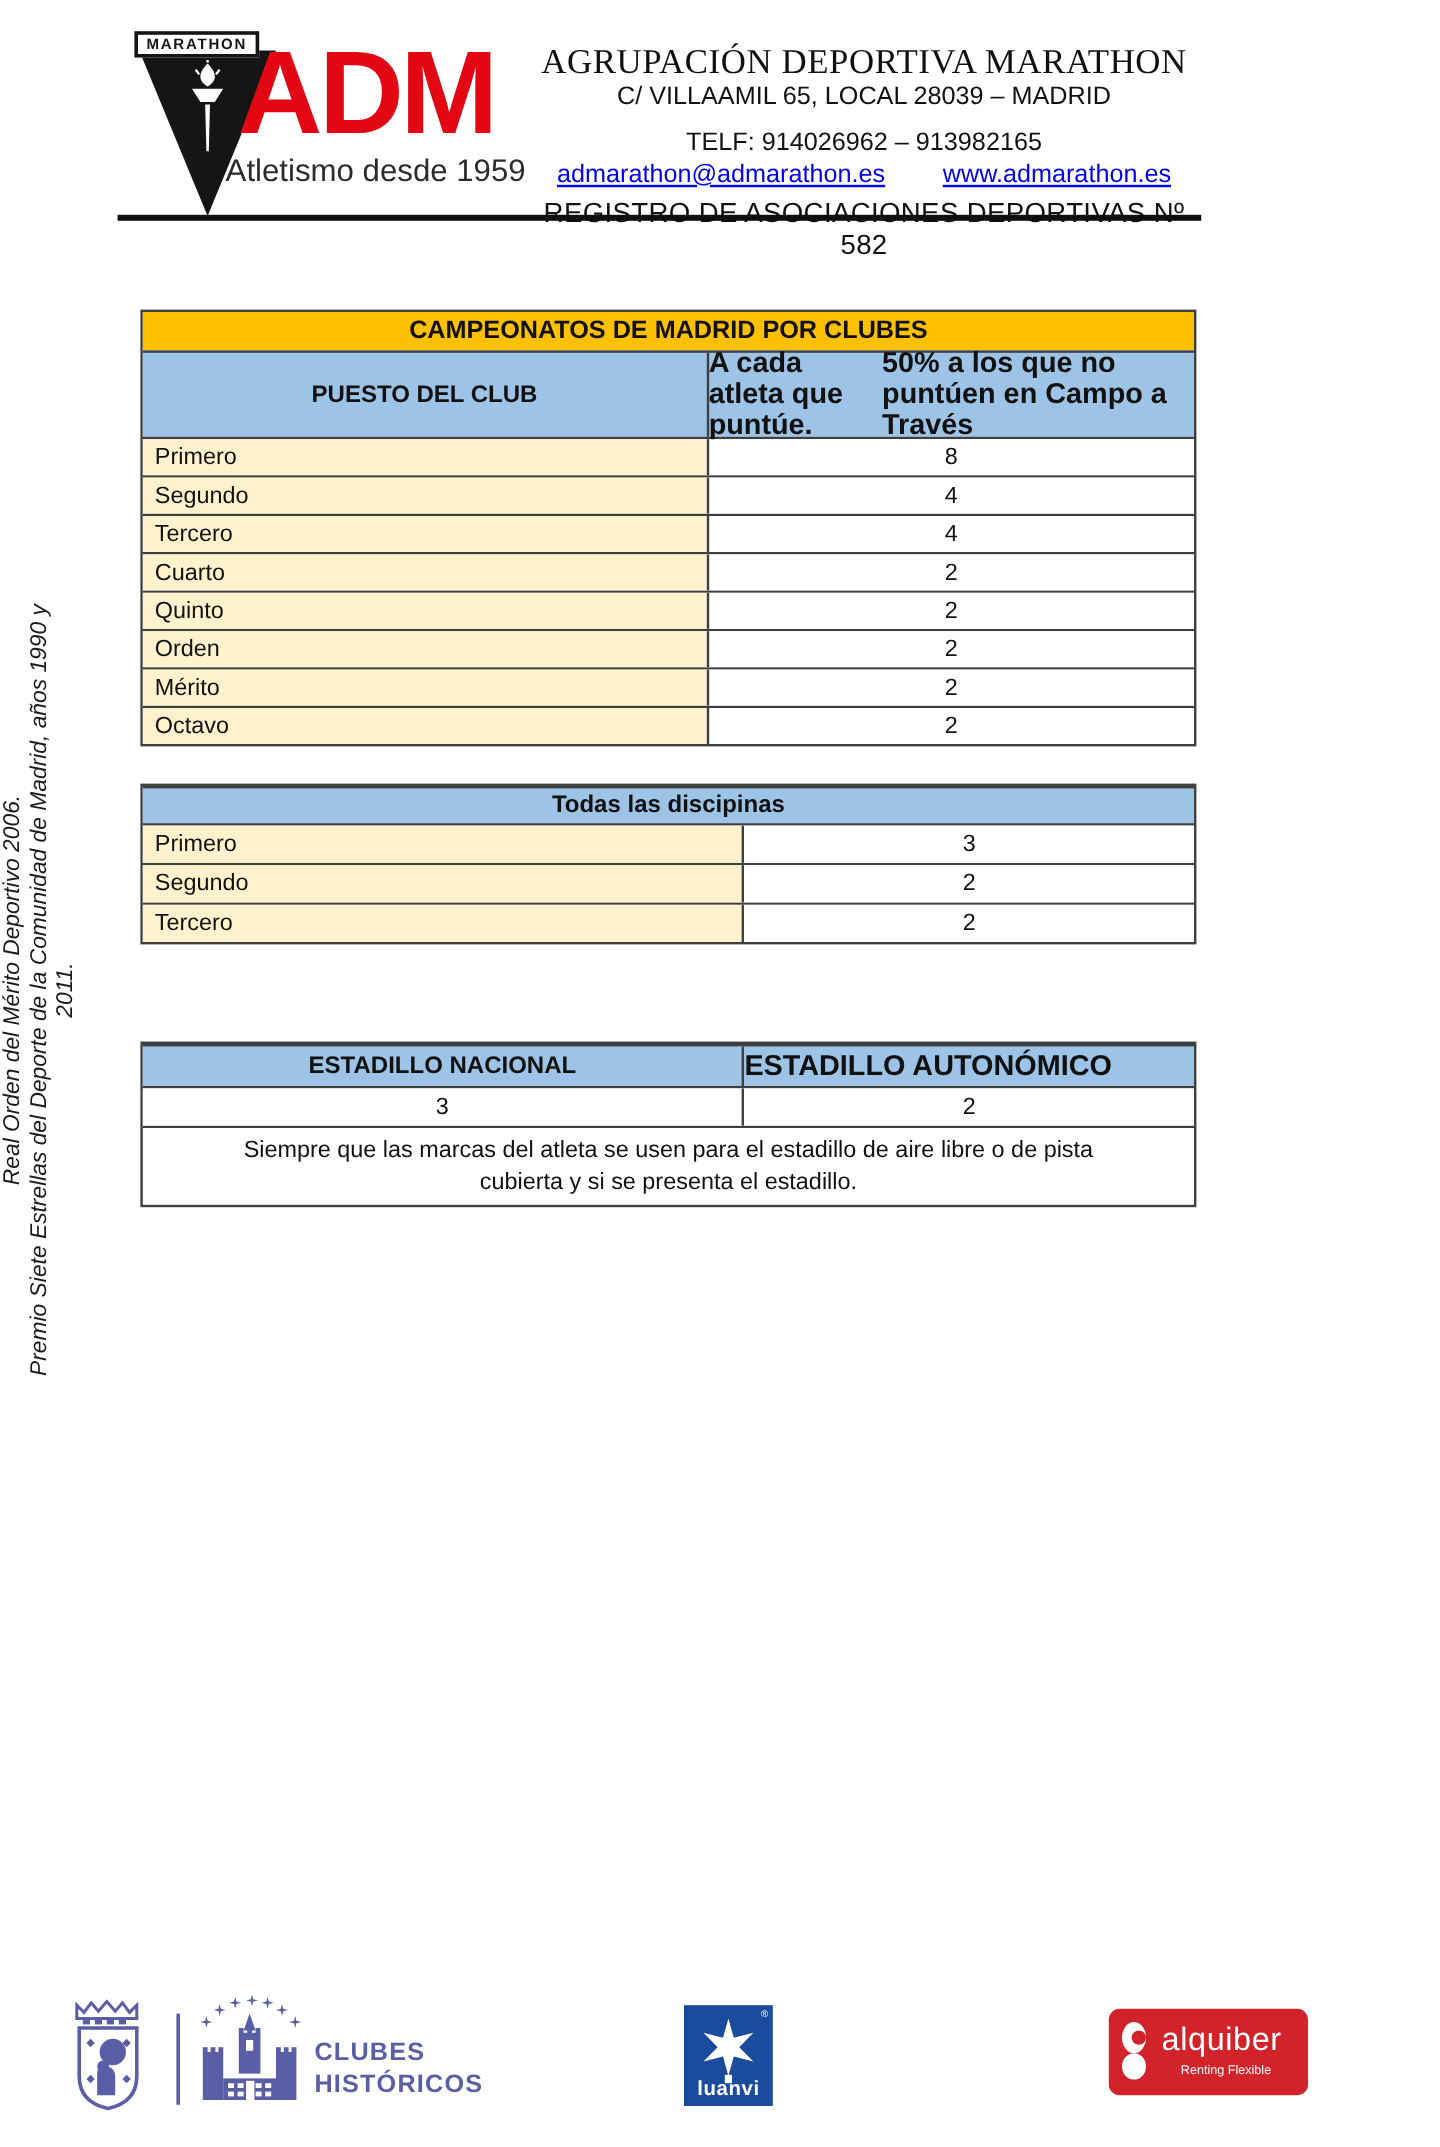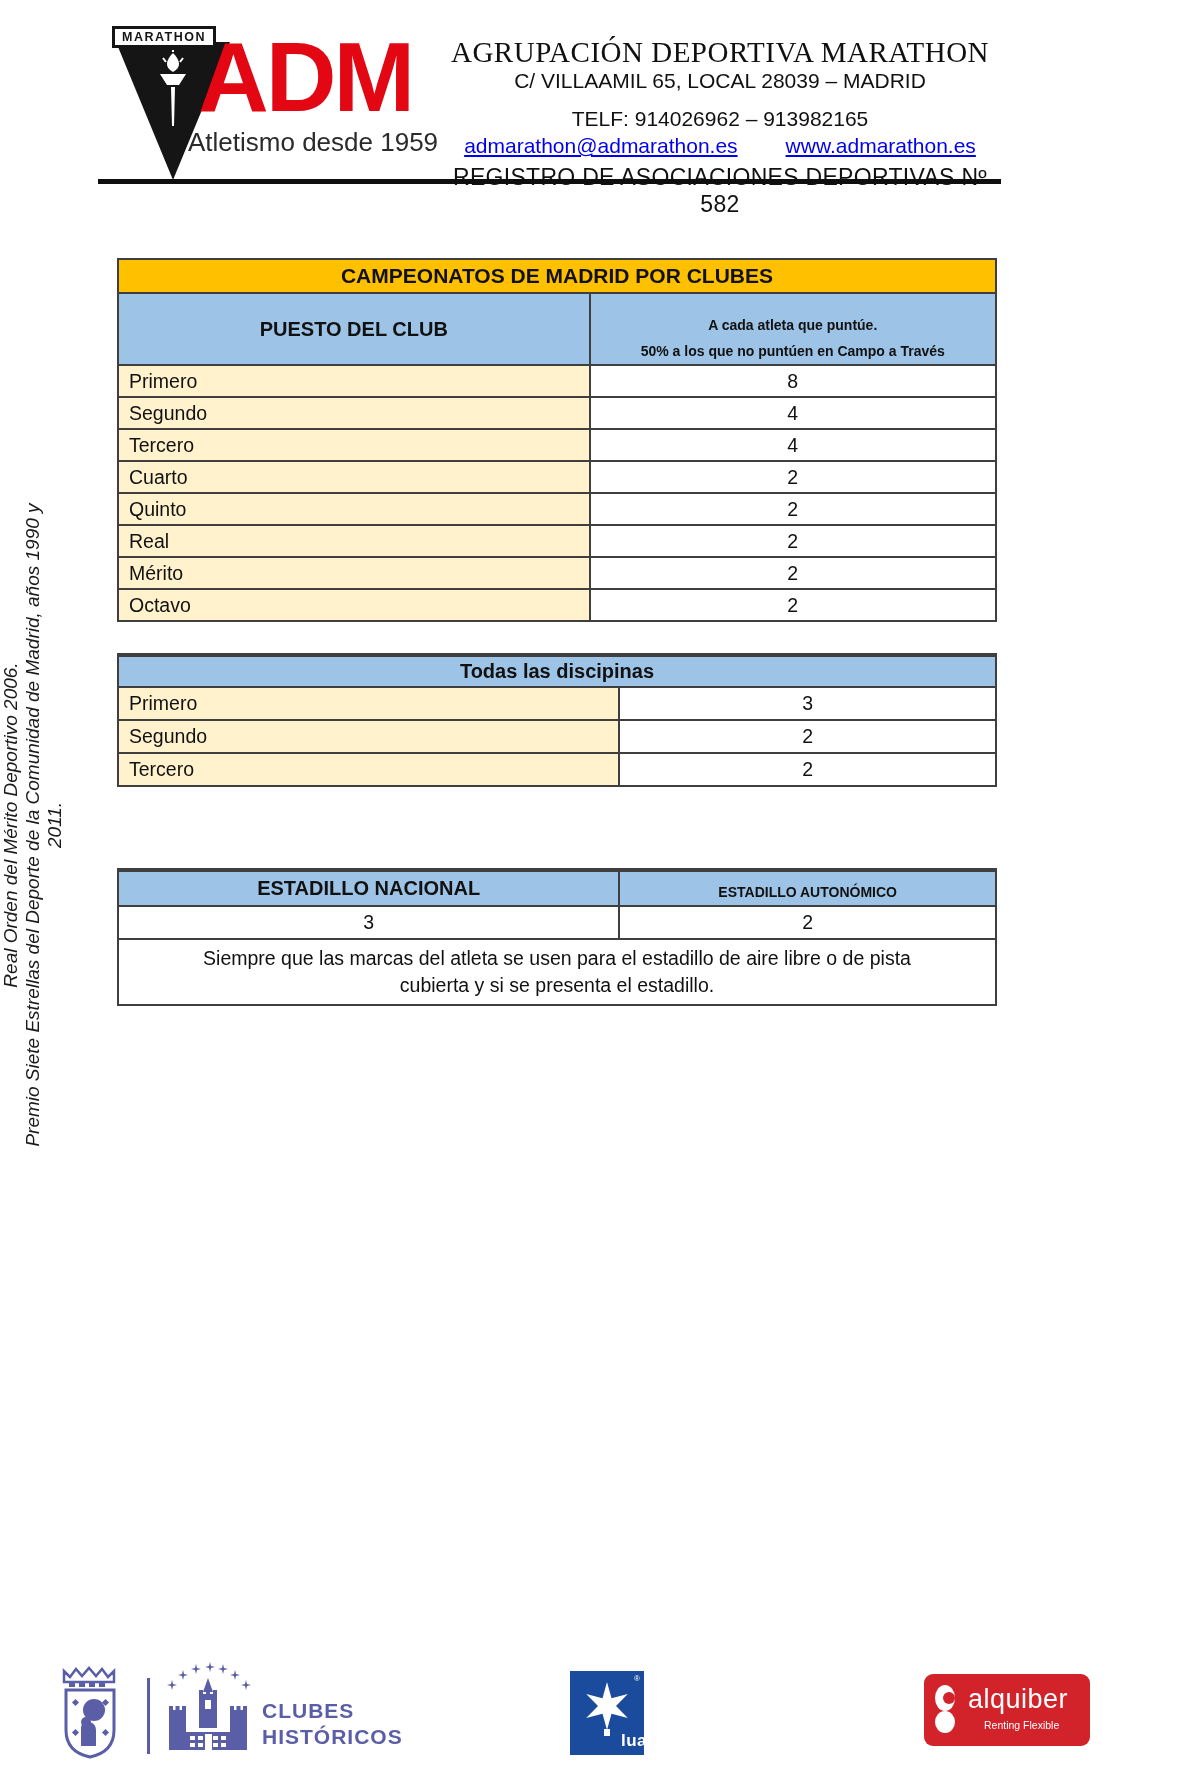--- a/index.html
+++ b/index.html
@@ -50,37 +50,37 @@
   .tbl{position:absolute;left:117px;width:880px;border:2px solid var(--border);box-sizing:border-box;background:#fff;}
   .tbl1{top:258px;} .tbl2{top:653px;} .tbl3{top:868px;}
   .t-title{background:var(--gold);font-weight:bold;font-size:21px;text-align:center;padding:4px 0;}
   .t-sub{background:var(--light-blue);font-weight:bold;font-size:20px;text-align:center;padding:3px 0;border-top:2px solid var(--border);}
   .thead-row{display:flex;border-top:2px solid var(--border);background:var(--light-blue);}
   .tbl1 .thead-row{height:70px;}
   .tbl3 .thead-row{height:33px;}
   .th1{display:flex;align-items:center;justify-content:center;font-weight:bold;font-size:20px;}
   .tbl1 .th1{width:53.6%;}
   .tbl3 .th1{width:57%;}
-  .th2{flex:1;border-left:2px solid var(--border);display:flex;flex-direction:column;align-items:center;justify-content:flex-end;font-weight:bold;font-size:14px;line-height:26px;}
+  .th2{flex:1;border-left:2px solid var(--border);display:flex;flex-direction:row;align-items:center;justify-content:flex-start;font-weight:bold;font-size:24px;line-height:26px;}
   .trow{display:flex;border-top:2px solid var(--border);}
   .td1{background:var(--cream);display:flex;align-items:center;padding-left:10px;font-size:19.5px;box-sizing:border-box;}
   .tbl1 .td1{width:53.6%;height:30px;}
   .tbl2 .td1{width:57%;height:31px;}
   .td2{flex:1;border-left:2px solid var(--border);background:#fff;display:flex;align-items:center;justify-content:center;font-size:19.5px;}
   .tbl3 .vrow .td1{width:57%;height:31px;background:#fff;justify-content:center;padding-left:0;}
   .t-note{border-top:2px solid var(--border);text-align:center;font-size:19.5px;line-height:27px;padding:5px 55px;}
 
   
   .madrid{position:absolute;left:56px;top:1666px;}
   .vdiv{position:absolute;left:147px;top:1678px;width:3px;height:76px;background:var(--brand-purple);}
   .castle{position:absolute;left:163px;top:1662px;}
   .ch-text{position:absolute;left:262px;top:1698px;font-size:21px;font-weight:bold;color:var(--brand-purple);letter-spacing:1px;line-height:26px;}
   .luanvi{position:absolute;left:570px;top:1671px;width:74px;height:84px;background:var(--luanvi-blue);}
   .luanvi-star{position:absolute;top:5px;left:50%;transform:translateX(-50%);}
-  .luanvi-name{position:absolute;bottom:4px;width:100%;text-align:center;color:#fff;font-weight:bold;font-size:17px;letter-spacing:.5px;margin-left:40px;}
+  .luanvi-name{position:absolute;bottom:4px;width:100%;text-align:center;color:#fff;font-weight:bold;font-size:17px;letter-spacing:.5px;}
   .luanvi-reg{position:absolute;top:3px;right:4px;color:#fff;font-size:8px;}
   .alquiber{position:absolute;left:924px;top:1674px;width:166px;height:72px;background:var(--alquiber-red);border-radius:9px;}
   .alq-icon{position:absolute;left:8px;top:8px;}
   .alq-name{position:absolute;left:44px;top:10px;color:#fff;font-size:27px;letter-spacing:.5px;}
   .alq-tag{position:absolute;left:60px;top:45px;color:#fff;font-size:10.5px;}
 </style>
 </head>
 <body>
 
 <div class="side-note">
@@ -137,21 +137,21 @@
   </div>
   <div class="trow">
     <div class="td1">Cuarto</div>
     <div class="td2">2</div>
   </div>
   <div class="trow">
     <div class="td1">Quinto</div>
     <div class="td2">2</div>
   </div>
   <div class="trow">
-    <div class="td1">Real</div>
+    <div class="td1">Orden</div>
     <div class="td2">2</div>
   </div>
   <div class="trow">
     <div class="td1">Mérito</div>
     <div class="td2">2</div>
   </div>
   <div class="trow">
     <div class="td1">Octavo</div>
     <div class="td2">2</div>
   </div>

